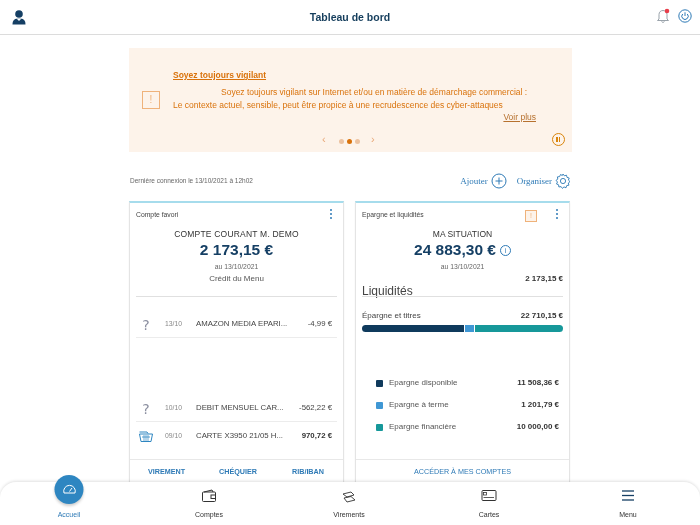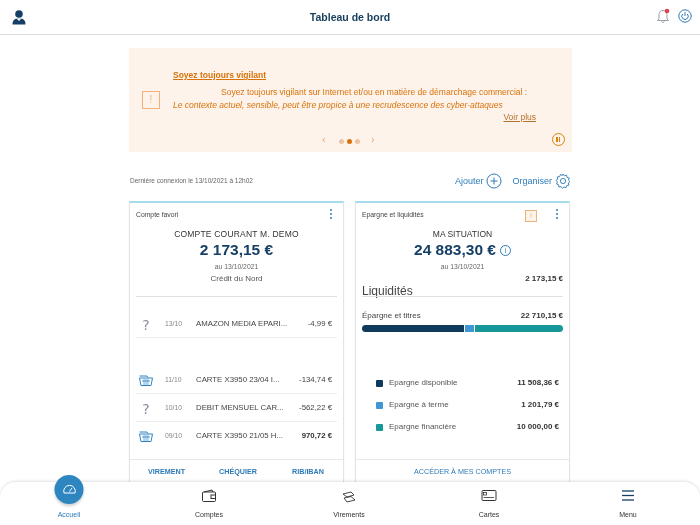--- a/index.html
+++ b/index.html
@@ -7,32 +7,32 @@
   .topbar { position: absolute; left: 0; top: 0; width: 700px; height: 35px; border-bottom: 1px solid #dcdcdc; background: #fff; }
   .topbar .title { position: absolute; left: 0; right: 0; top: 11px; text-align: center; font-size: 10.5px; font-weight: bold; color: #143d5c; }
   .topbar .user { position: absolute; left: 11px; top: 9px; width: 16px; height: 16px; }
   .topbar .bell { position: absolute; left: 656px; top: 8px; width: 14px; height: 16px; }
   .topbar .power { position: absolute; left: 678px; top: 9px; width: 14px; height: 14px; }
 
   .banner { position: absolute; left: 129px; top: 48px; width: 443px; height: 104px; background: #fdf3ea; }
   .banner .b-title { position: absolute; left: 44px; top: 22px; font-size: 8.5px; font-weight: bold; color: #d9720b; text-decoration: underline; }
   .banner .b-alert { position: absolute; left: 13px; top: 43px; width: 18px; height: 18px; border: 1px solid #efb27a; color: #efb27a; font-size: 10px; text-align: center; line-height: 16px; }
   .banner .b-line1 { position: absolute; left: 44px; top: 39px; font-size: 8.5px; color: #d9720b; margin-left: 48px; }
-  .banner .b-line2 { position: absolute; left: 44px; top: 52px; font-size: 8.5px; color: #d9720b; font-style: italic; }
+  .banner .b-line2 { position: absolute; left: 44px; top: 52px; font-size: 8.5px; color: #d9720b; }
   .banner .b-more { position: absolute; right: 36px; top: 64px; font-size: 8.5px; color: #b7712f; text-decoration: underline; cursor: pointer; }
   .banner .nav { position: absolute; left: 193px; top: 87px; width: 60px; height: 12px; }
   .banner .nav .arrow { position: absolute; top: -2px; font-size: 11px; color: #e8a878; cursor: pointer; }
   .banner .nav .dot { position: absolute; top: 4px; width: 5px; height: 5px; border-radius: 50%; background: #ecc2a0; }
   .banner .nav .dot.active { background: #d9720b; }
   .banner .pause { position: absolute; left: 423px; top: 85px; width: 13px; height: 13px; border: 1.3px solid #d9840b; border-radius: 50%; cursor: pointer; }
   .banner .pause::before, .banner .pause::after { content: ""; position: absolute; top: 3px; width: 1.3px; height: 5px; background: #d9840b; }
   .banner .pause::before { left: 3.3px; } .banner .pause::after { left: 6px; }
 
   .conn { position: absolute; left: 130px; top: 177px; font-size: 6.5px; color: #666; }
-  .actions { position: absolute; right: 129px; top: 173px; height: 16px; display: flex; align-items: center; font-size: 9px; color: #2e7ab6; }
+  .actions { position: absolute; right: 129px; top: 173px; height: 16px; display: flex; align-items: center; font-size: 9px; color: #2e7ab6; font-family: Liberation Serif, serif; }
   .actions .act { display: flex; align-items: center; cursor: pointer; }
   .actions .act + .act { margin-left: 10px; }
   .actions svg { margin-left: 3px; }
 
   .card { position: absolute; top: 201px; width: 215px; height: 282px; background: #fff; border: 1px solid #e4e4e4; border-top: 2px solid #a6dcec; box-shadow: 0 1px 2px rgba(0,0,0,0.05); }
   .card .head { position: absolute; left: 6px; top: 8px; font-size: 6.8px; color: #444; }
   .card .kebab { position: absolute; right: 10px; top: 6px; width: 4px; height: 13px; cursor: pointer; }
   .card .kebab i { display: block; width: 2.4px; height: 2.4px; border-radius: 50%; background: #2e7ab6; margin: 0 auto 1.6px; }
   .c1 { left: 129px; }
   .c2 { left: 355px; }
@@ -137,43 +137,30 @@
 <div class="card c1">
   <div class="head">Compte favori</div>
   <div class="kebab">
       <i></i>
       <i></i>
       <i></i>
     </div>
   <div class="acctname">COMPTE COURANT M. DEMO</div>
   <div class="bal">2 173,15  €</div>
   <div class="date">au 13/10/2021</div>
-  <div class="bank">Crédit du Nord</div>
+  <div class="bank">Crédit du Menu</div>
   <div class="sep"></div>
 
   <div class="tx" style="top:107px">
     <svg class="ico" viewBox="0 0 14 14">
         <text x="7" y="12.5" text-anchor="middle" font-size="14" fill="#8b8fa0" font-family="DejaVu Sans, sans-serif">?</text>
       </svg>
     <span class="d">13/10</span>
     <span class="lbl">AMAZON MEDIA EPARI...</span>
     <span class="amt">-4,99 €</span>
-  </div>
-  <div class="tx" style="top:163px">
-    <svg class="ico" viewBox="0 0 14 14">
-        <path d="M0.5 5 L13.5 5 L12 12.5 L2 12.5 Z" fill="none" stroke="#2e86c1" stroke-width="1"></path>
-        <path d="M0.5 3 L8 3 L9 4.5" fill="none" stroke="#2e86c1" stroke-width="1"></path>
-        <line x1="3" y1="8" x2="11" y2="8" stroke="#2e86c1" stroke-width="0.8"></line>
-        <line x1="5" y1="6" x2="5" y2="12" stroke="#2e86c1" stroke-width="0.7"></line>
-        <line x1="7" y1="6" x2="7" y2="12" stroke="#2e86c1" stroke-width="0.7"></line>
-        <line x1="9" y1="6" x2="9" y2="12" stroke="#2e86c1" stroke-width="0.7"></line>
-      </svg>
-    <span class="d">11/10</span>
-    <span class="lbl">CARTE X3950 23/04 I...</span>
-    <span class="amt">-134,74 €</span>
   </div>
   <div class="tx" style="top:191px">
     <svg class="ico" viewBox="0 0 14 14">
         <text x="7" y="12.5" text-anchor="middle" font-size="14" fill="#8b8fa0" font-family="DejaVu Sans, sans-serif">?</text>
       </svg>
     <span class="d">10/10</span>
     <span class="lbl">DEBIT MENSUEL CAR...</span>
     <span class="amt">-562,22 €</span>
   </div>
   <div class="tx" style="top:219px; border-bottom:none">

